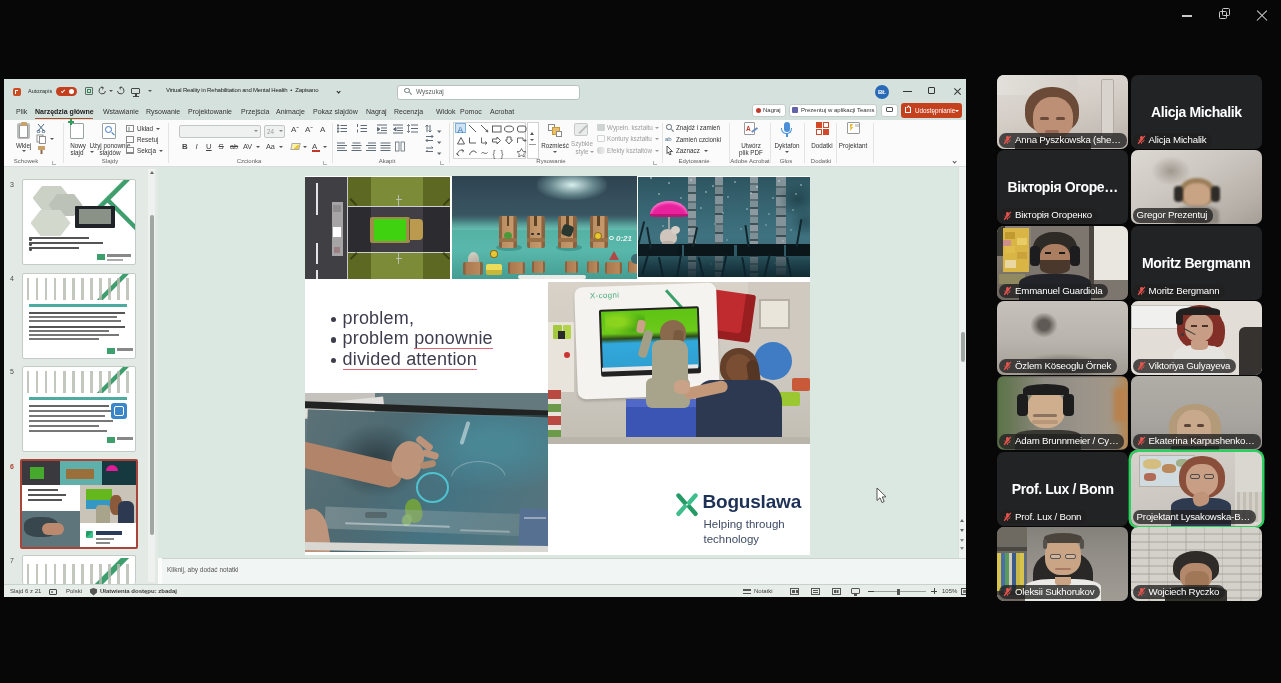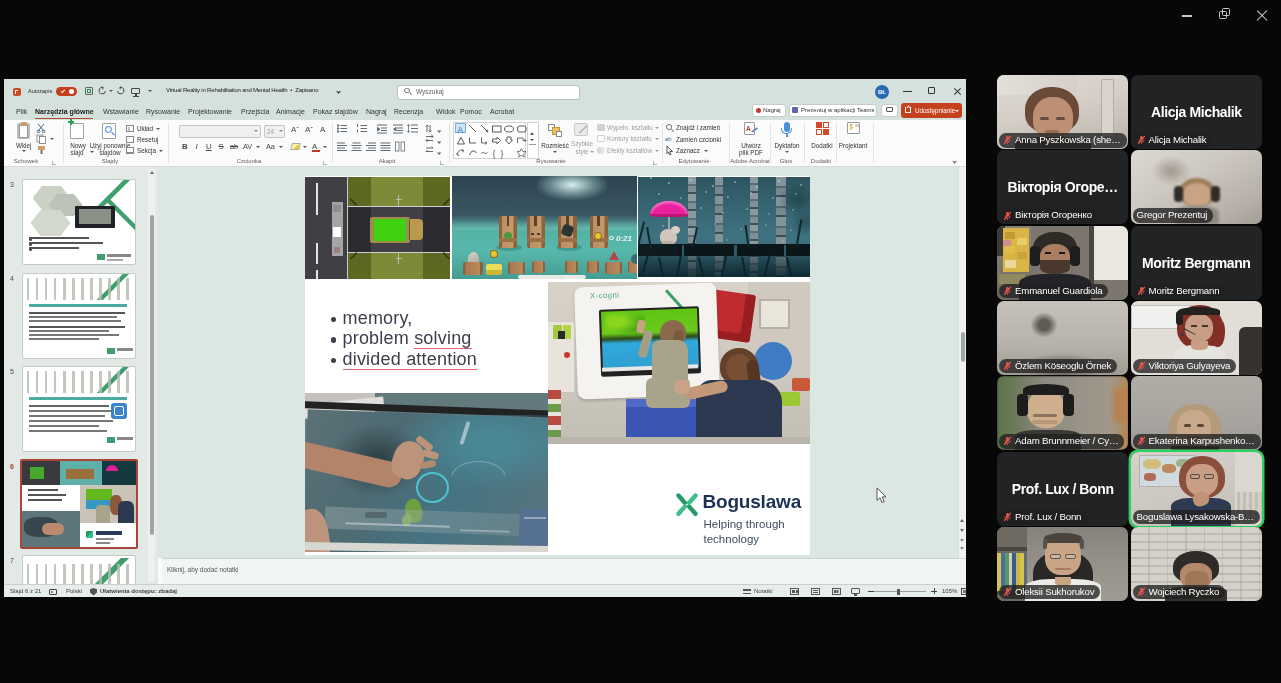--- a/index.html
+++ b/index.html
@@ -588,23 +588,23 @@
       <div class="a" style="left:22px;top:80px;width:2px;height:20px;background:#0e242c;transform:rotate(-12deg);"></div>
       <div class="a" style="left:40px;top:78px;width:2px;height:22px;background:#0e242c;transform:rotate(10deg);"></div>
       <div class="a" style="left:62px;top:80px;width:2px;height:20px;background:#0e242c;transform:rotate(-14deg);"></div>
       <div class="a" style="left:85px;top:78px;width:2px;height:22px;background:#0e242c;transform:rotate(12deg);"></div>
       <div class="a" style="left:105px;top:80px;width:2px;height:20px;background:#0e242c;transform:rotate(-10deg);"></div>
       <div class="a" style="left:128px;top:78px;width:2px;height:22px;background:#0e242c;transform:rotate(14deg);"></div>
       <div class="a" style="left:150px;top:80px;width:2px;height:20px;background:#0e242c;transform:rotate(-12deg);"></div>
     </div>
 
     <div class="a" style="left:26px;top:141px;width:5.5px;height:5.5px;background:#3e3d4d;border-radius:50%;"></div>
-    <div class="a" style="left:38px;top:132px;font-size:18px;letter-spacing:0.2px;color:#3e3d4d;">memory,</div>
+    <div class="a" style="left:38px;top:132px;font-size:18px;letter-spacing:0.2px;color:#3e3d4d;">problem,</div>
     <div class="a" style="left:26px;top:161.5px;width:5.5px;height:5.5px;background:#3e3d4d;border-radius:50%;"></div>
-    <div class="a" style="left:38px;top:152.5px;font-size:18px;letter-spacing:0.2px;color:#3e3d4d;">problem <span style="border-bottom:1.5px solid rgba(220,60,80,.8);">solving</span></div>
+    <div class="a" style="left:38px;top:152.5px;font-size:18px;letter-spacing:0.2px;color:#3e3d4d;">problem <span style="border-bottom:1.5px solid rgba(220,60,80,.8);">ponownie</span></div>
     <div class="a" style="left:26px;top:182px;width:5.5px;height:5.5px;background:#3e3d4d;border-radius:50%;"></div>
     <div class="a" style="left:38px;top:173px;font-size:18px;letter-spacing:0.2px;color:#3e3d4d;"><span style="border-bottom:1.5px solid rgba(220,60,80,.8);">divided attention</span></div>
 
     <div class="a" style="left:243.5px;top:106.5px;width:261.5px;height:162px;background:linear-gradient(180deg,#d8d2c8 0%,#cec9c0 55%,#c2beb4 100%);overflow:hidden;">
       <div class="a" style="left:200px;top:0px;width:62px;height:90px;background:#cfc9bf;"></div>
       <div class="a" style="left:211px;top:17px;width:31px;height:30px;background:#e9e5da;border:2px solid #b5b0a6;"></div>
       <div class="a" style="left:160px;top:10px;width:45px;height:48px;background:#bf2b2e;transform:rotate(8deg);border-radius:3px;box-shadow:inset -10px -8px 0 rgba(120,20,22,.55);"></div>
       <div class="a" style="left:0px;top:40px;width:26px;height:70px;background:#e8e4dc;"></div>
       <div class="a" style="left:5px;top:43px;width:9px;height:14px;background:#a5c93e;border-radius:1px;"></div>
       <div class="a" style="left:15px;top:43px;width:8px;height:14px;background:#b3d34a;border-radius:1px;"></div>
@@ -851,21 +851,21 @@
   <div class="a" style="left:13px;top:21px;width:12px;height:8px;background:#b06a55;border-radius:40%;"></div>
   <div class="a" style="left:104px;top:0px;width:28px;height:74px;background:#dad6d0;"></div>
   <div class="a" style="left:106px;top:40px;width:26px;height:30px;background:repeating-linear-gradient(90deg,#c2beb6 0 3px,#d4d0c8 3px 6px);"></div>
   <div class="a" style="left:48px;top:4px;width:46px;height:42px;background:#8a4f3a;border-radius:48% 48% 42% 42%;"></div>
   <div class="a" style="left:55px;top:12px;width:32px;height:32px;background:#c89e85;border-radius:45%;"></div>
   <div class="a" style="left:59px;top:22px;width:10px;height:5px;border:1.2px solid #4a4a4a;border-radius:2px;"></div>
   <div class="a" style="left:73px;top:22px;width:10px;height:5px;border:1.2px solid #4a4a4a;border-radius:2px;"></div>
   <div class="a" style="left:64px;top:36px;width:14px;height:12px;background:#c89e85;border-radius:40%;"></div>
   <div class="a" style="left:40px;top:46px;width:60px;height:28px;background:#2d3a50;border-radius:30% 30% 0 0;"></div>
   <div class="a" style="left:62px;top:40px;width:16px;height:14px;background:#bf9478;border-radius:40%;transform:rotate(-15deg);"></div>
-  <div class="lbl">Boguslawa Lysakowska-B…</div>
+  <div class="lbl">Projektant Lysakowska-B…</div>
 </div>
 
 <div class="tile c1 r7">
   <div class="a" style="left:0;top:0;width:132px;height:74px;background:linear-gradient(180deg,#84807a 0%,#938f88 40%,#a09c94 100%);"></div>
   <div class="a" style="left:0px;top:0px;width:30px;height:74px;background:#6e6a62;"></div>
   <div class="a" style="left:0px;top:26px;width:28px;height:40px;background:repeating-linear-gradient(90deg,#d8c44a 0 4px,#4a6fa8 4px 8px,#5a9a5a 8px 12px,#cfcabf 12px 15px,#3a5a88 15px 19px,#c8b84a 19px 23px);"></div>
   <div class="a" style="left:0px;top:20px;width:30px;height:4px;background:#4a4640;"></div>
   <div class="a" style="left:0px;top:64px;width:30px;height:4px;background:#4a4640;"></div>
   <div class="a" style="left:36px;top:24px;width:60px;height:50px;background:#2a2826;border-radius:45% 45% 0 0;"></div>
   <div class="a" style="left:48px;top:10px;width:36px;height:38px;background:#c9a586;border-radius:44% 44% 42% 42%;"></div>

